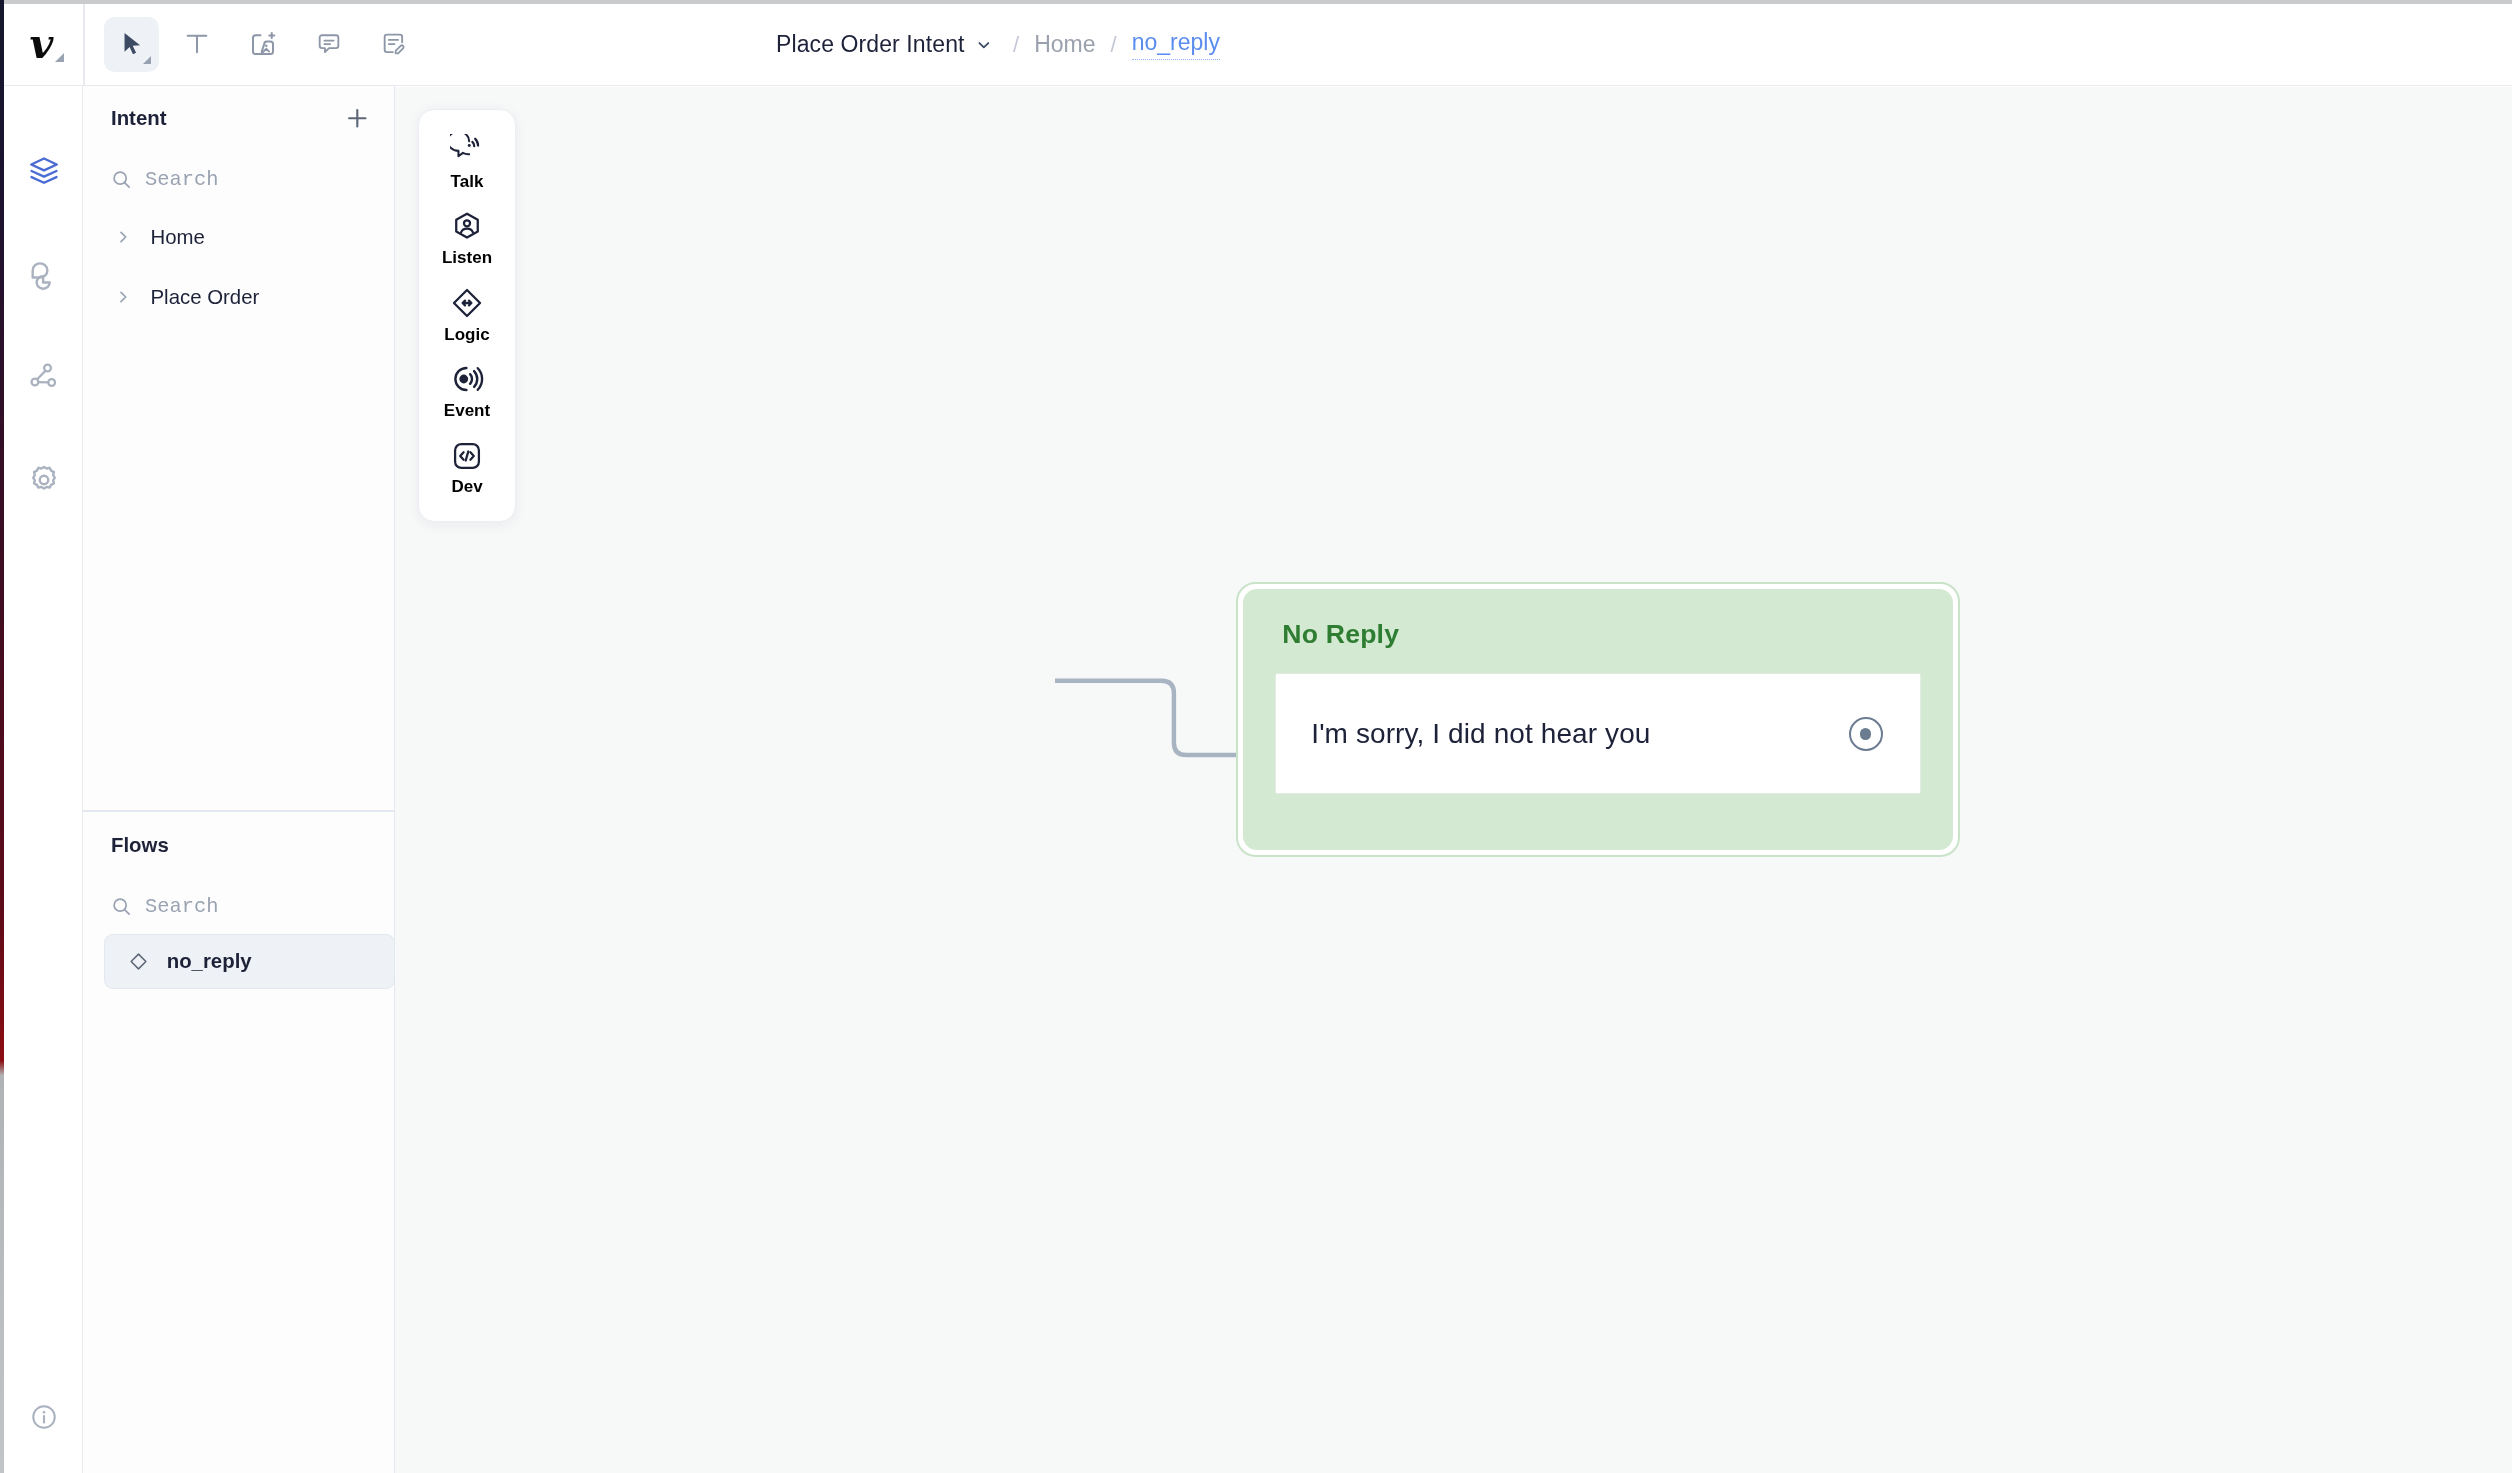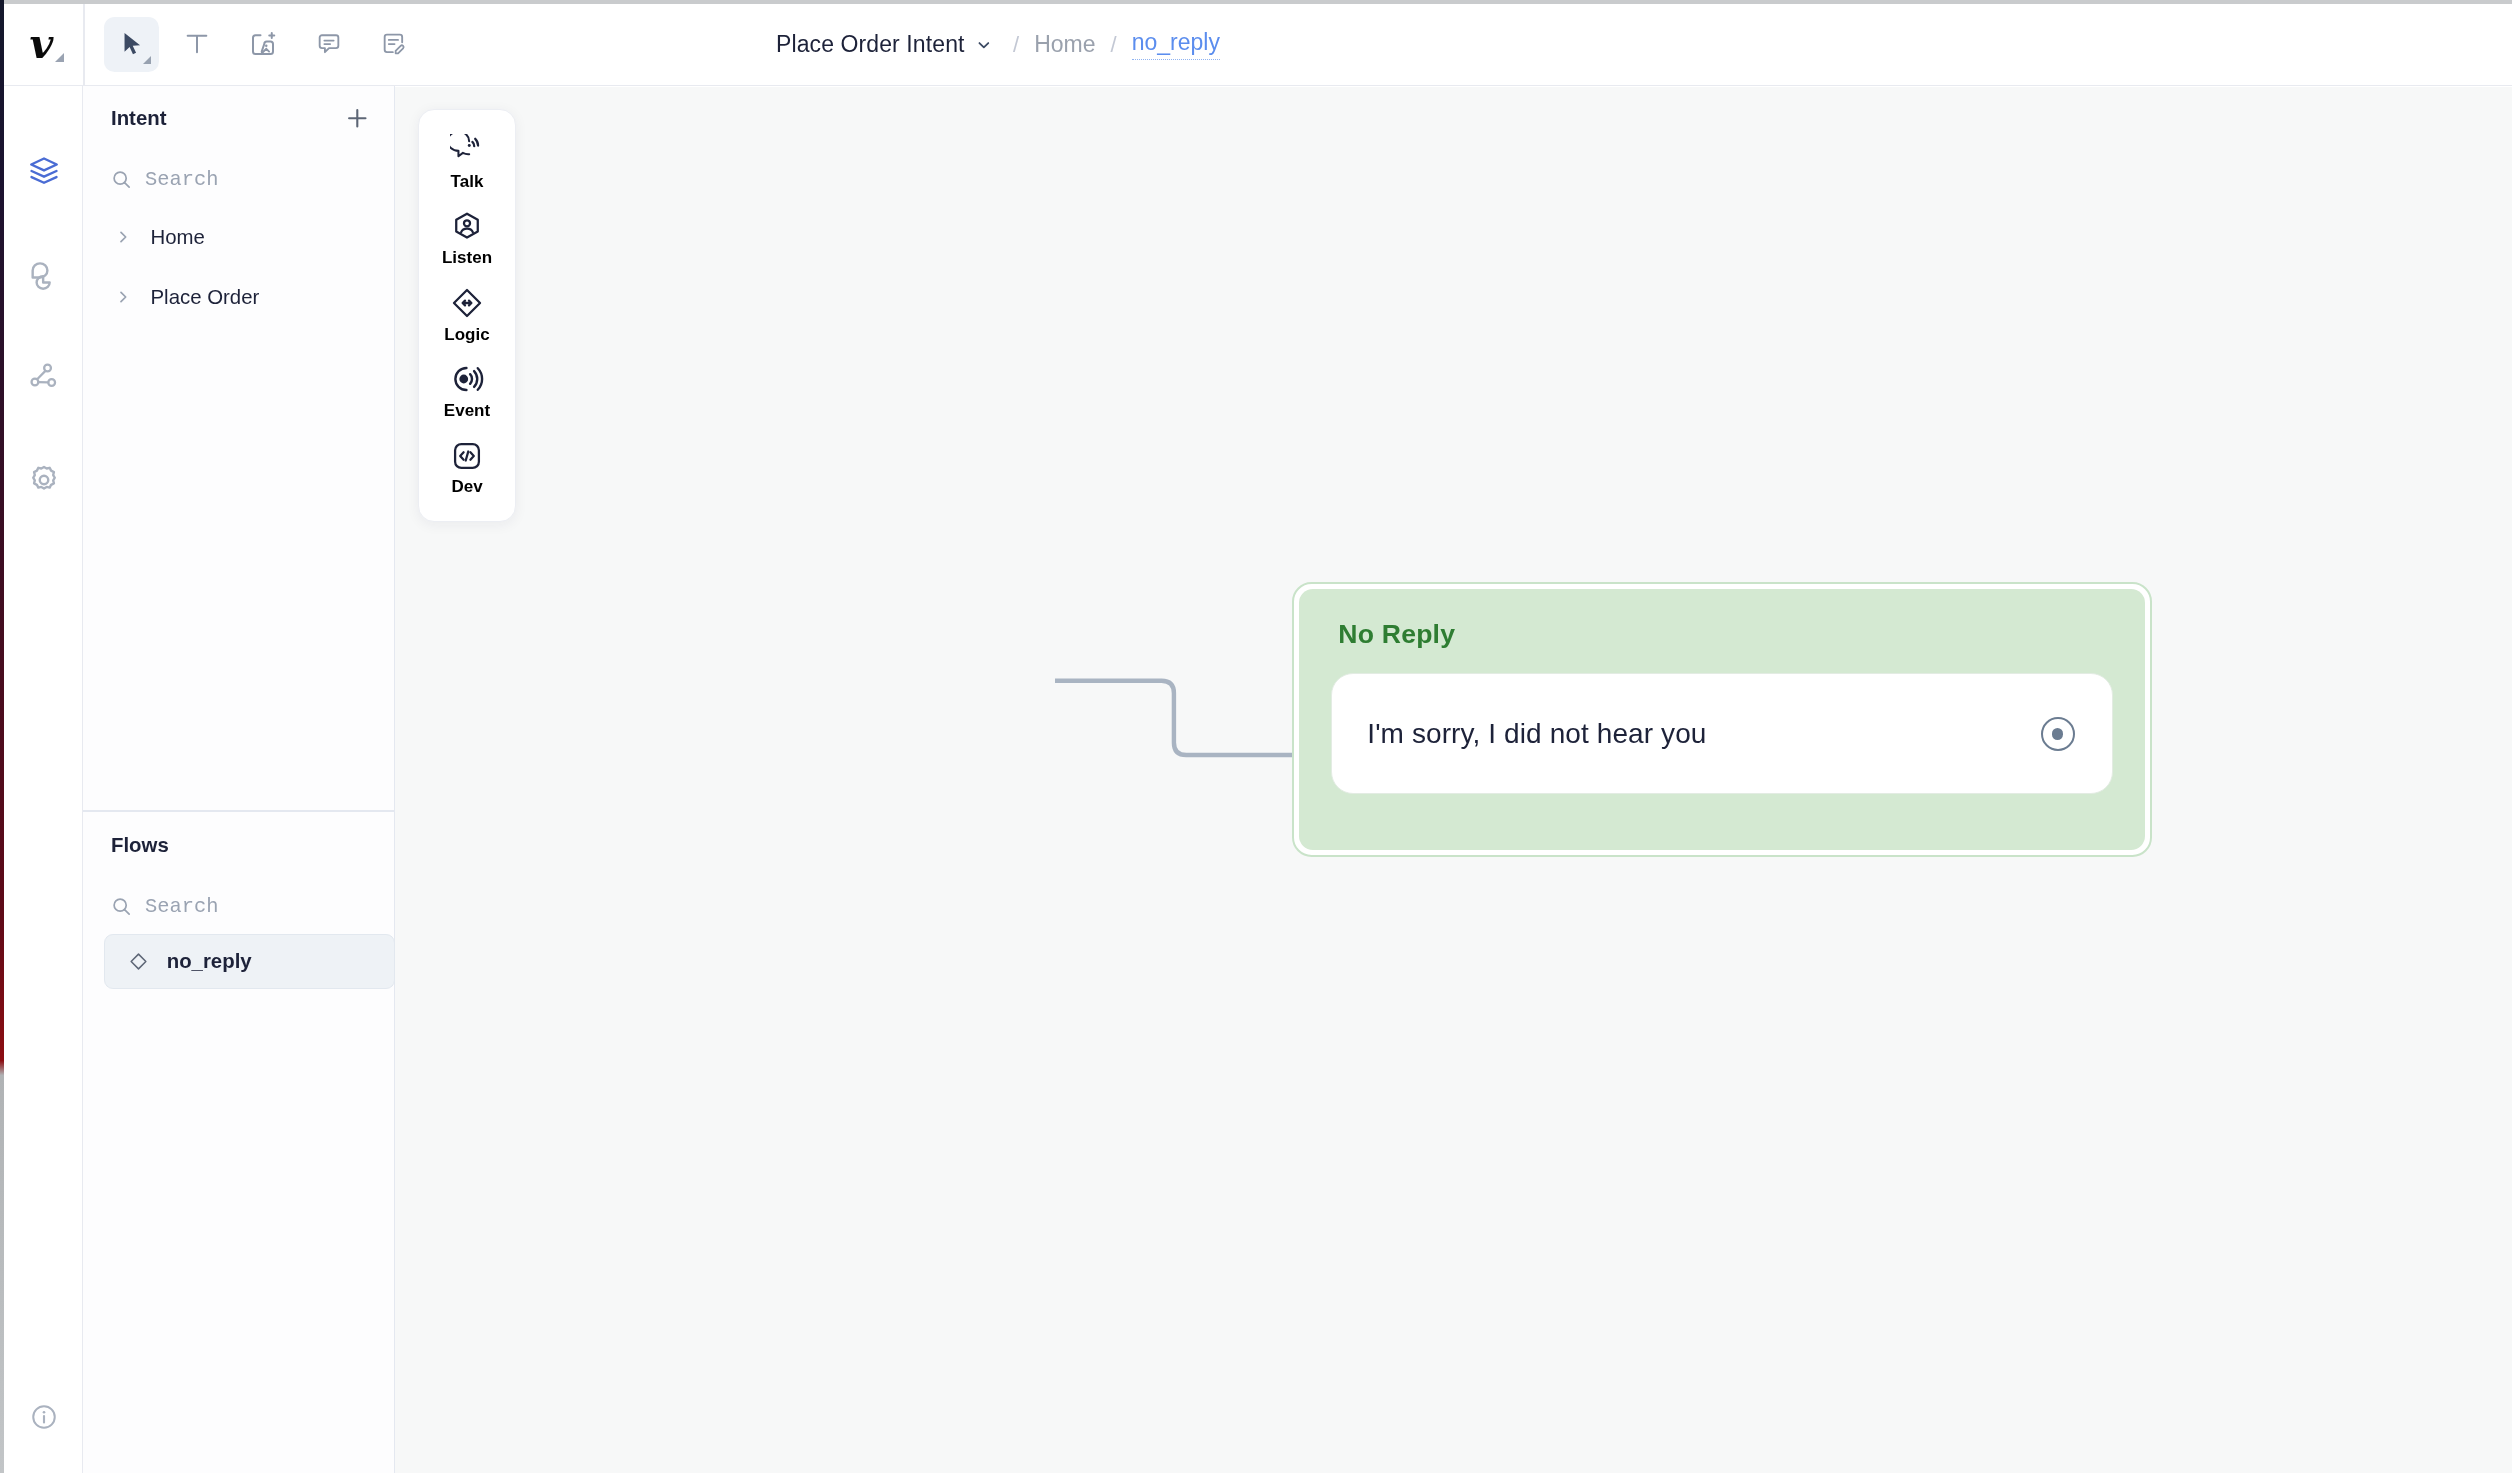--- a/index.html
+++ b/index.html
@@ -203,34 +203,34 @@
   }
 
   
   .edge-svg {
     position: absolute; left: 1055px; top: 656px;
     width: 275px; height: 115px; z-index: 18;
   }
 
   
   .card-ring {
-    position: absolute; left: 1292px; top: 582px; width: 860px; height: 275px;
+    position: absolute; left: 1236px; top: 582px; width: 724px; height: 275px;
     border: 2.2px solid #c9e3c9; border-radius: 19.5px; background: #ffffff;
     padding: 5.3px; z-index: 20;
   }
   .card {
     width: 100%; height: 100%; background: #d4e9d2; border-radius: 14px;
     padding: 30px 32px 26.6px;
   }
   .card-title {
     font-size: 26.6px; font-weight: 700; color: #2e7d32; letter-spacing: 0.2px;
     margin-bottom: 23px; margin-left: 7px;
   }
   .msg-box {
-    height: 121px; background: #ffffff; border-radius: 22px;
+    height: 121px; background: #ffffff; border-radius: 2px;
     border: 1.3px solid #e3ece3; display: flex; align-items: center;
     padding: 0 35px; position: relative;
   }
   .msg-text { font-size: 28px; color: #1d2239; letter-spacing: 0.1px; }
   .msg-port {
     position: absolute; right: 37px; top: 50%; transform: translateY(-50%);
     width: 34px; height: 34px; border-radius: 50%;
     border: 2.7px solid #6b7c91; display: flex; align-items: center;
     justify-content: center; background: #ffffff;
   }

